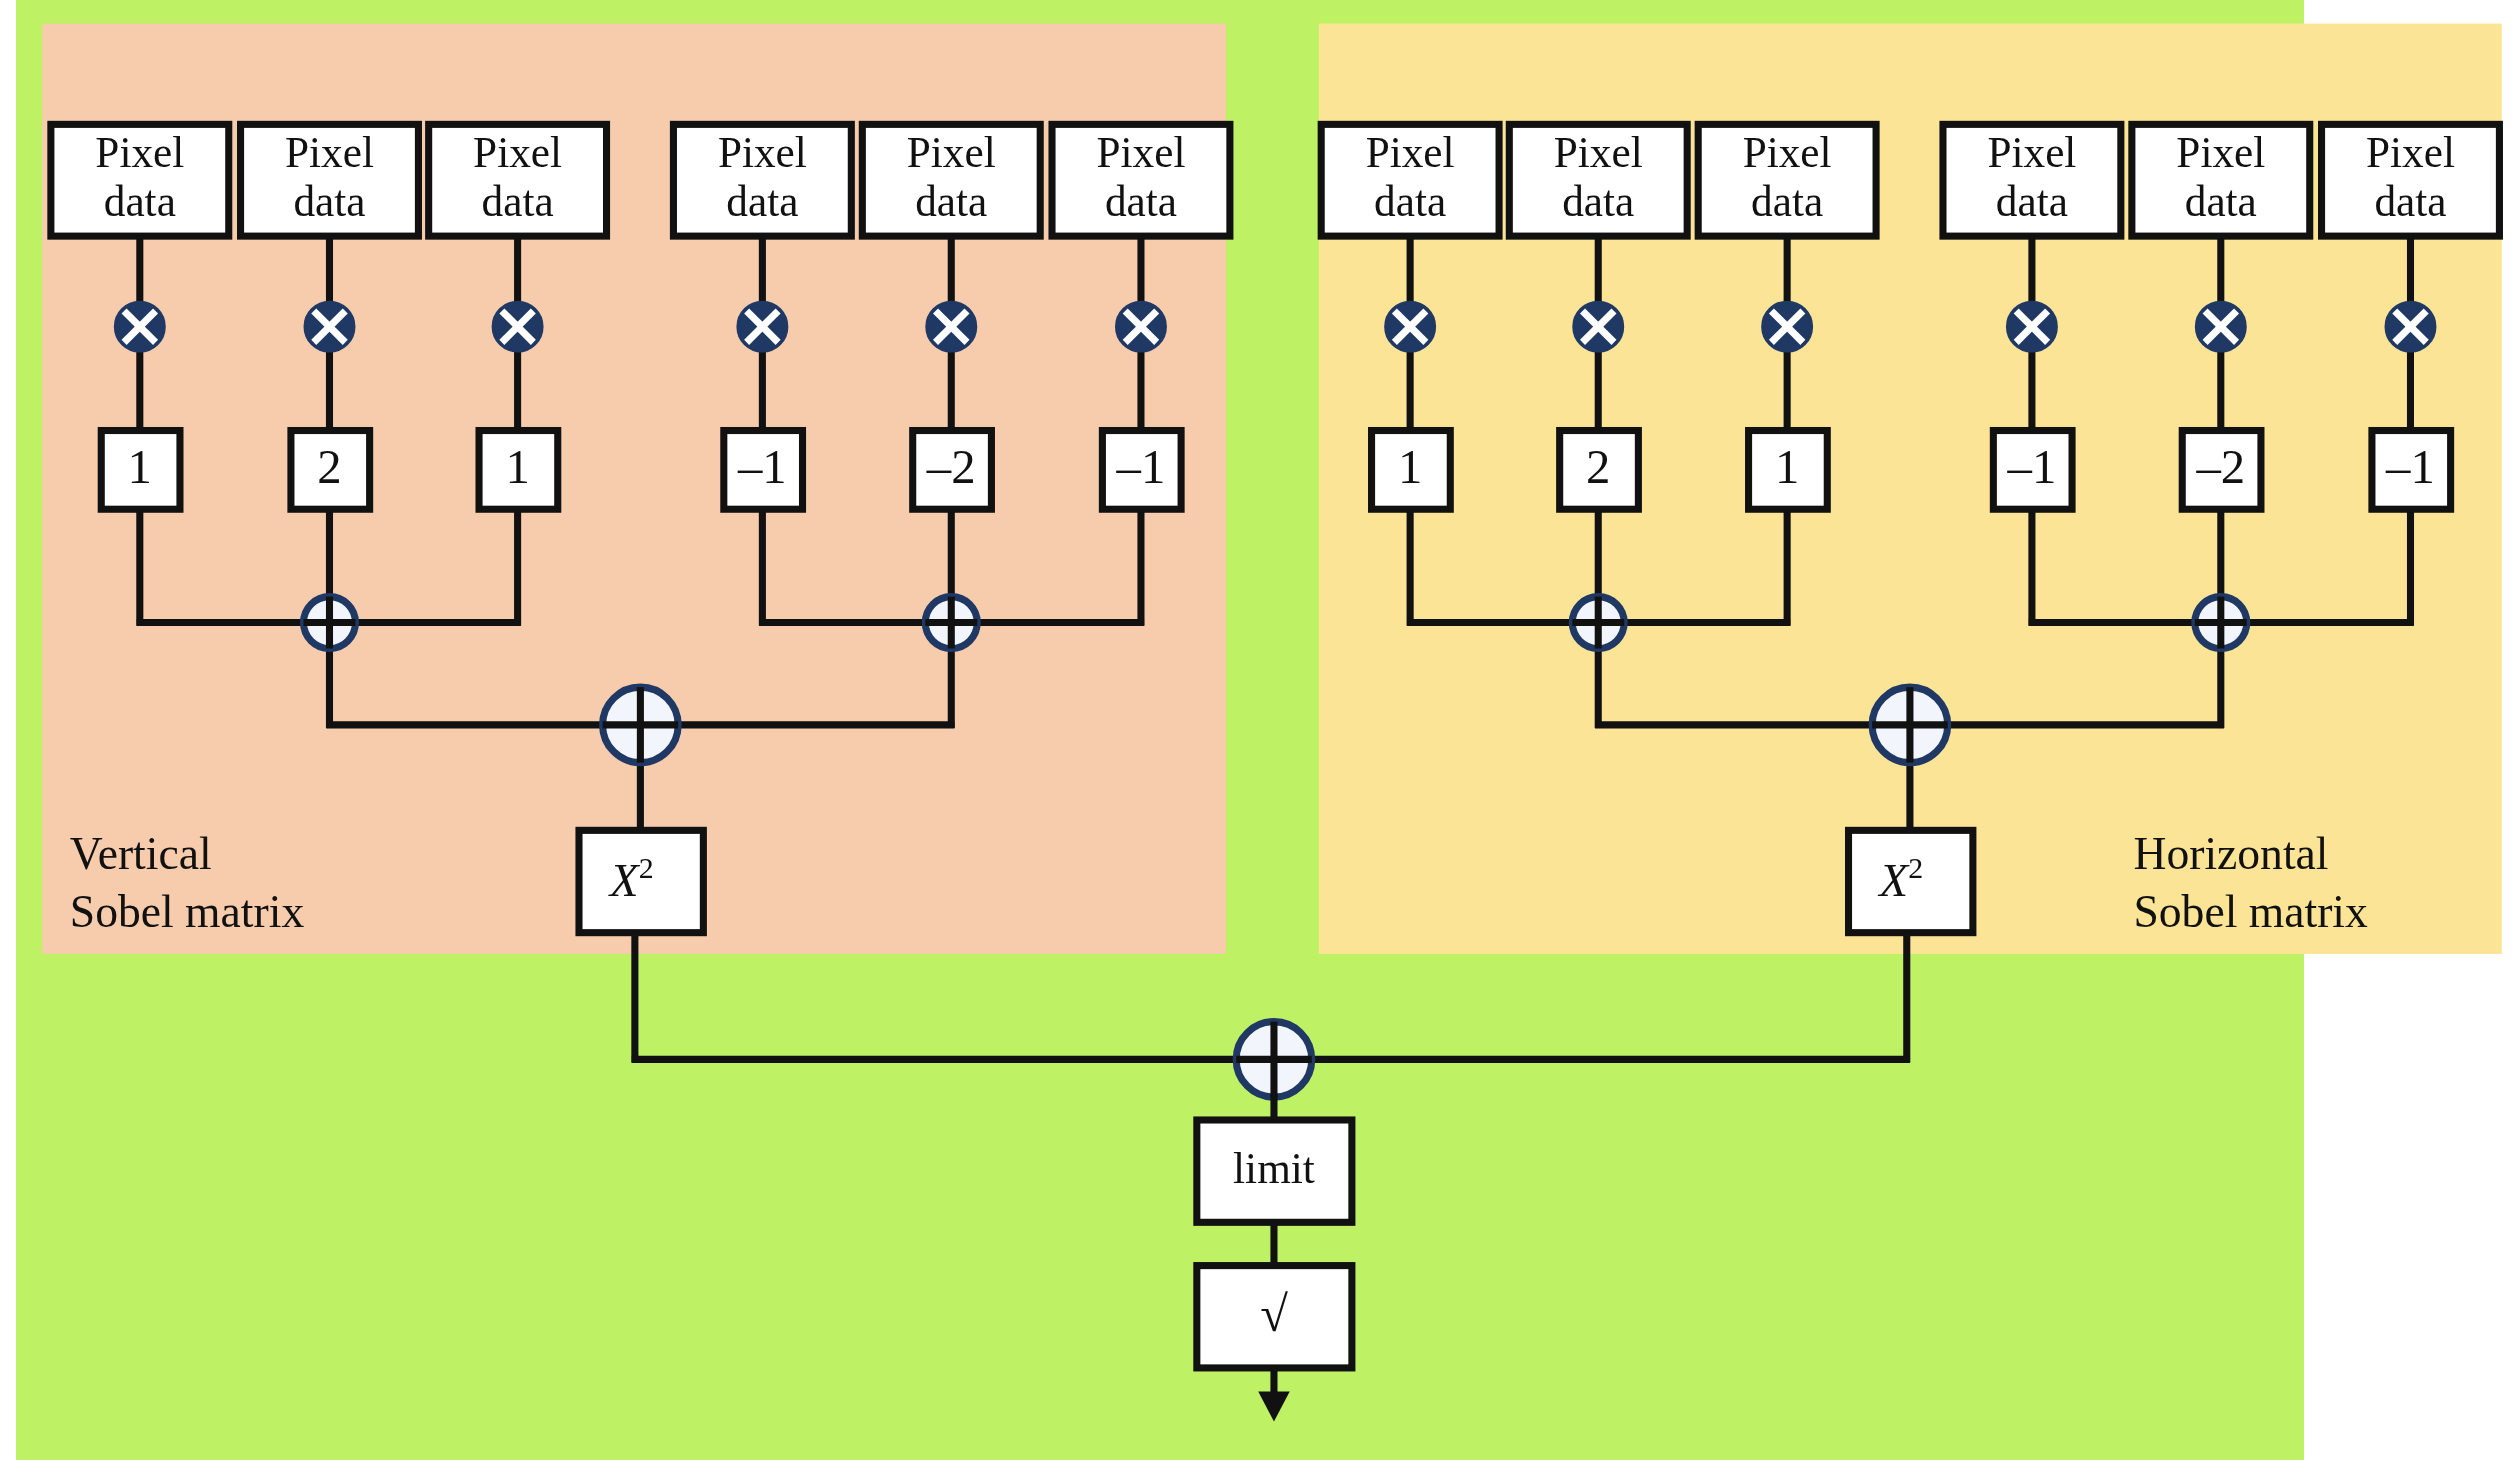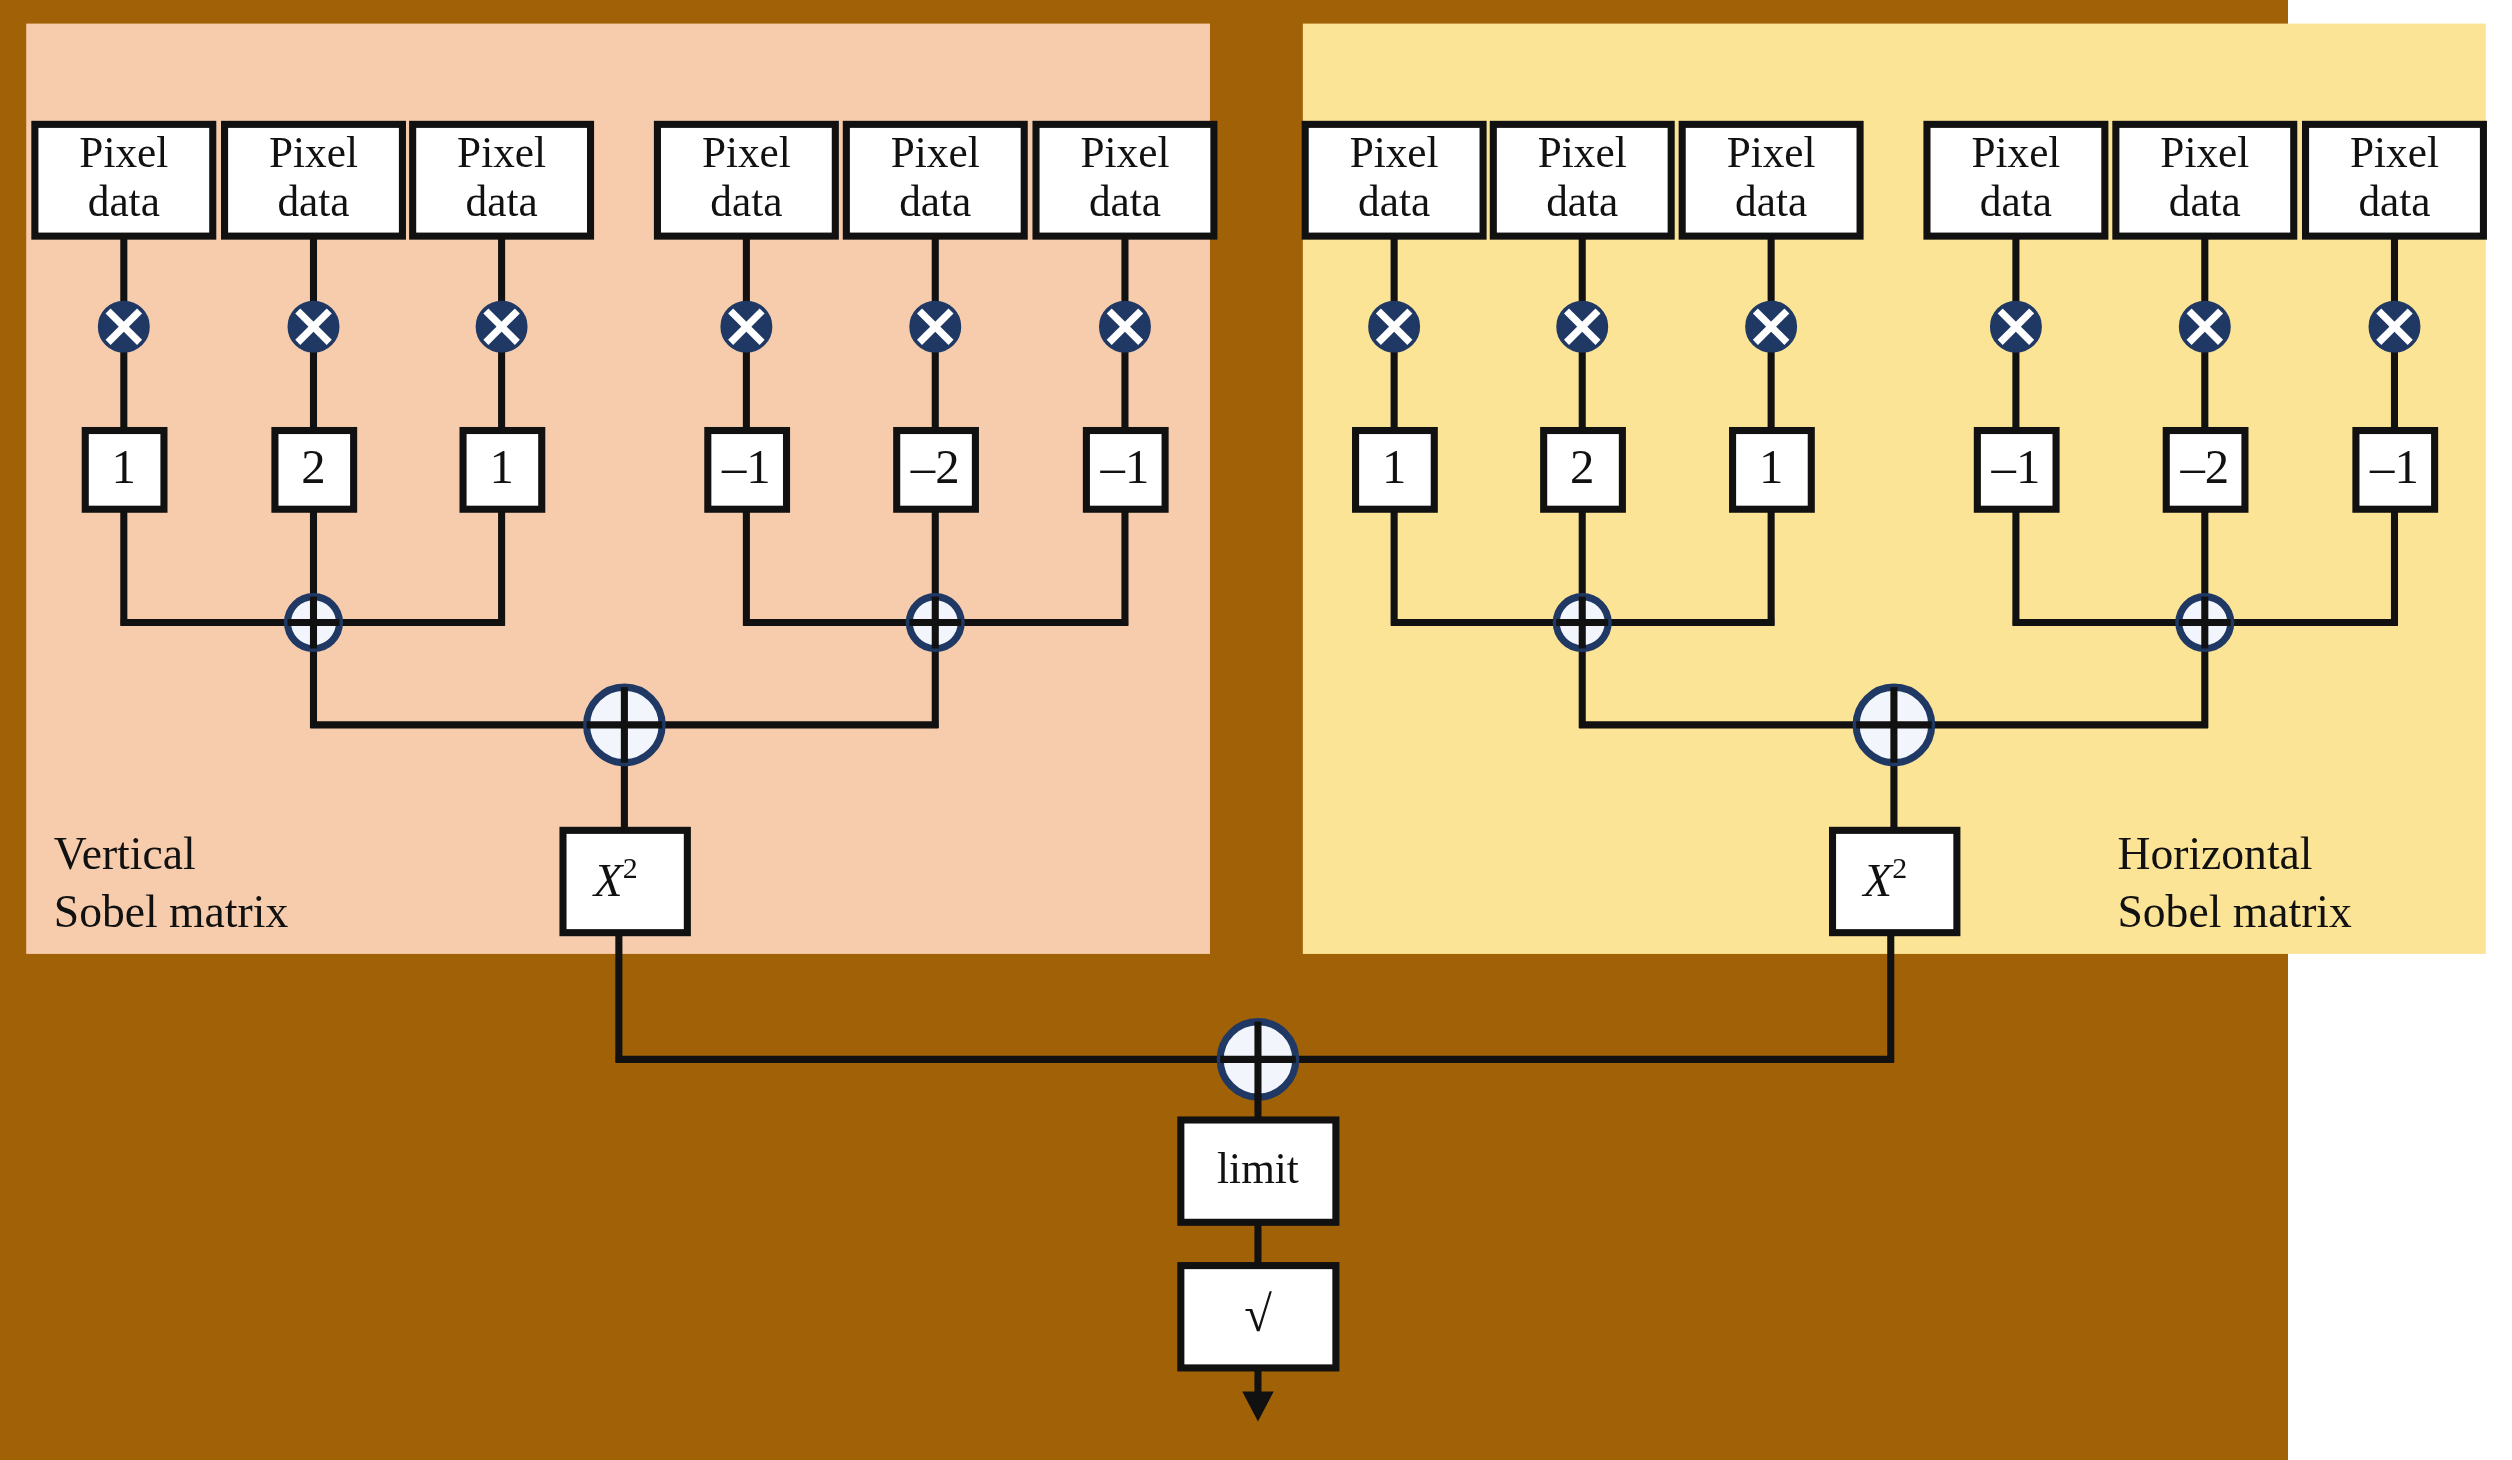--- a/index.html
+++ b/index.html
@@ -10,21 +10,22 @@
   body {
     width: 2512px;
     height: 1460px;
     font-family: "Liberation Serif", "DejaVu Serif", serif;
     overflow: hidden;
   }
   #diagram-root {
     position: relative;
     width: 2288px;
     height: 1460px;
-    background: #a16207;
+    background: #bef264;
+    margin-left: 16px;
   }
   svg#sobel-svg {
     display: block;
     width: 2512px;
     height: 1460px;
   }
   .panel-rect { stroke: none; }
   .node-box {
     fill: #ffffff;
     stroke: #111111;

